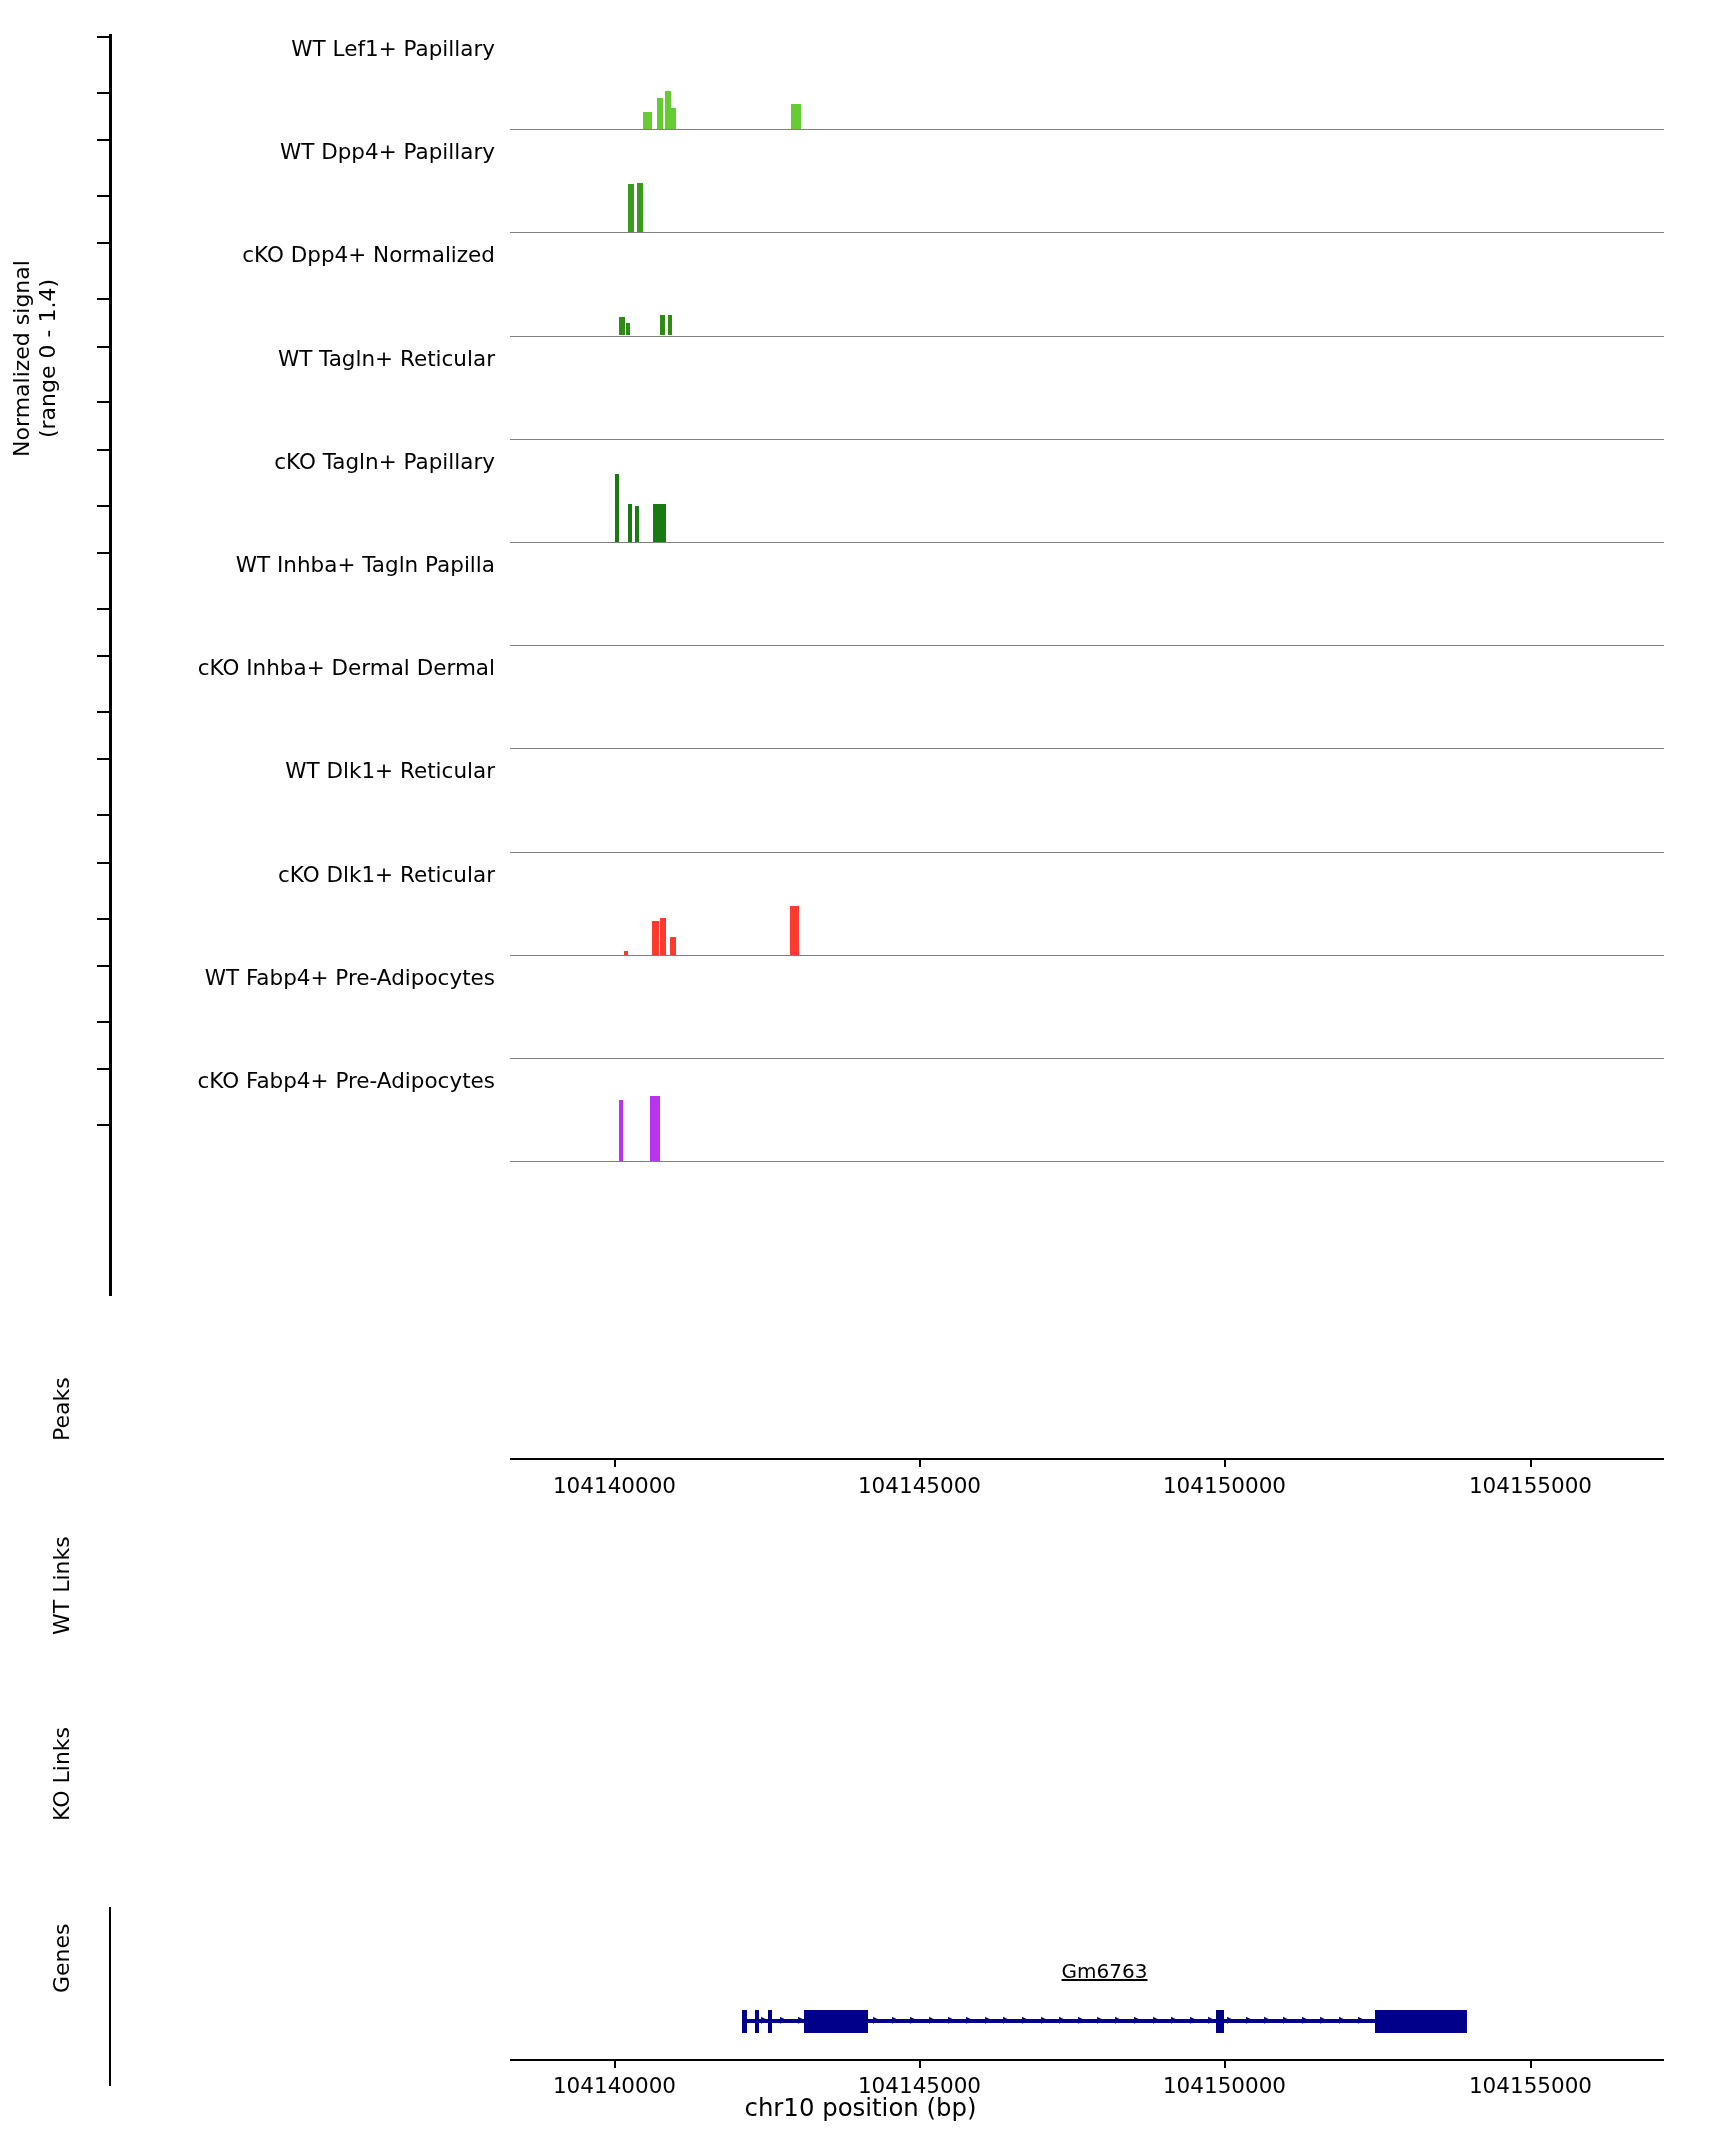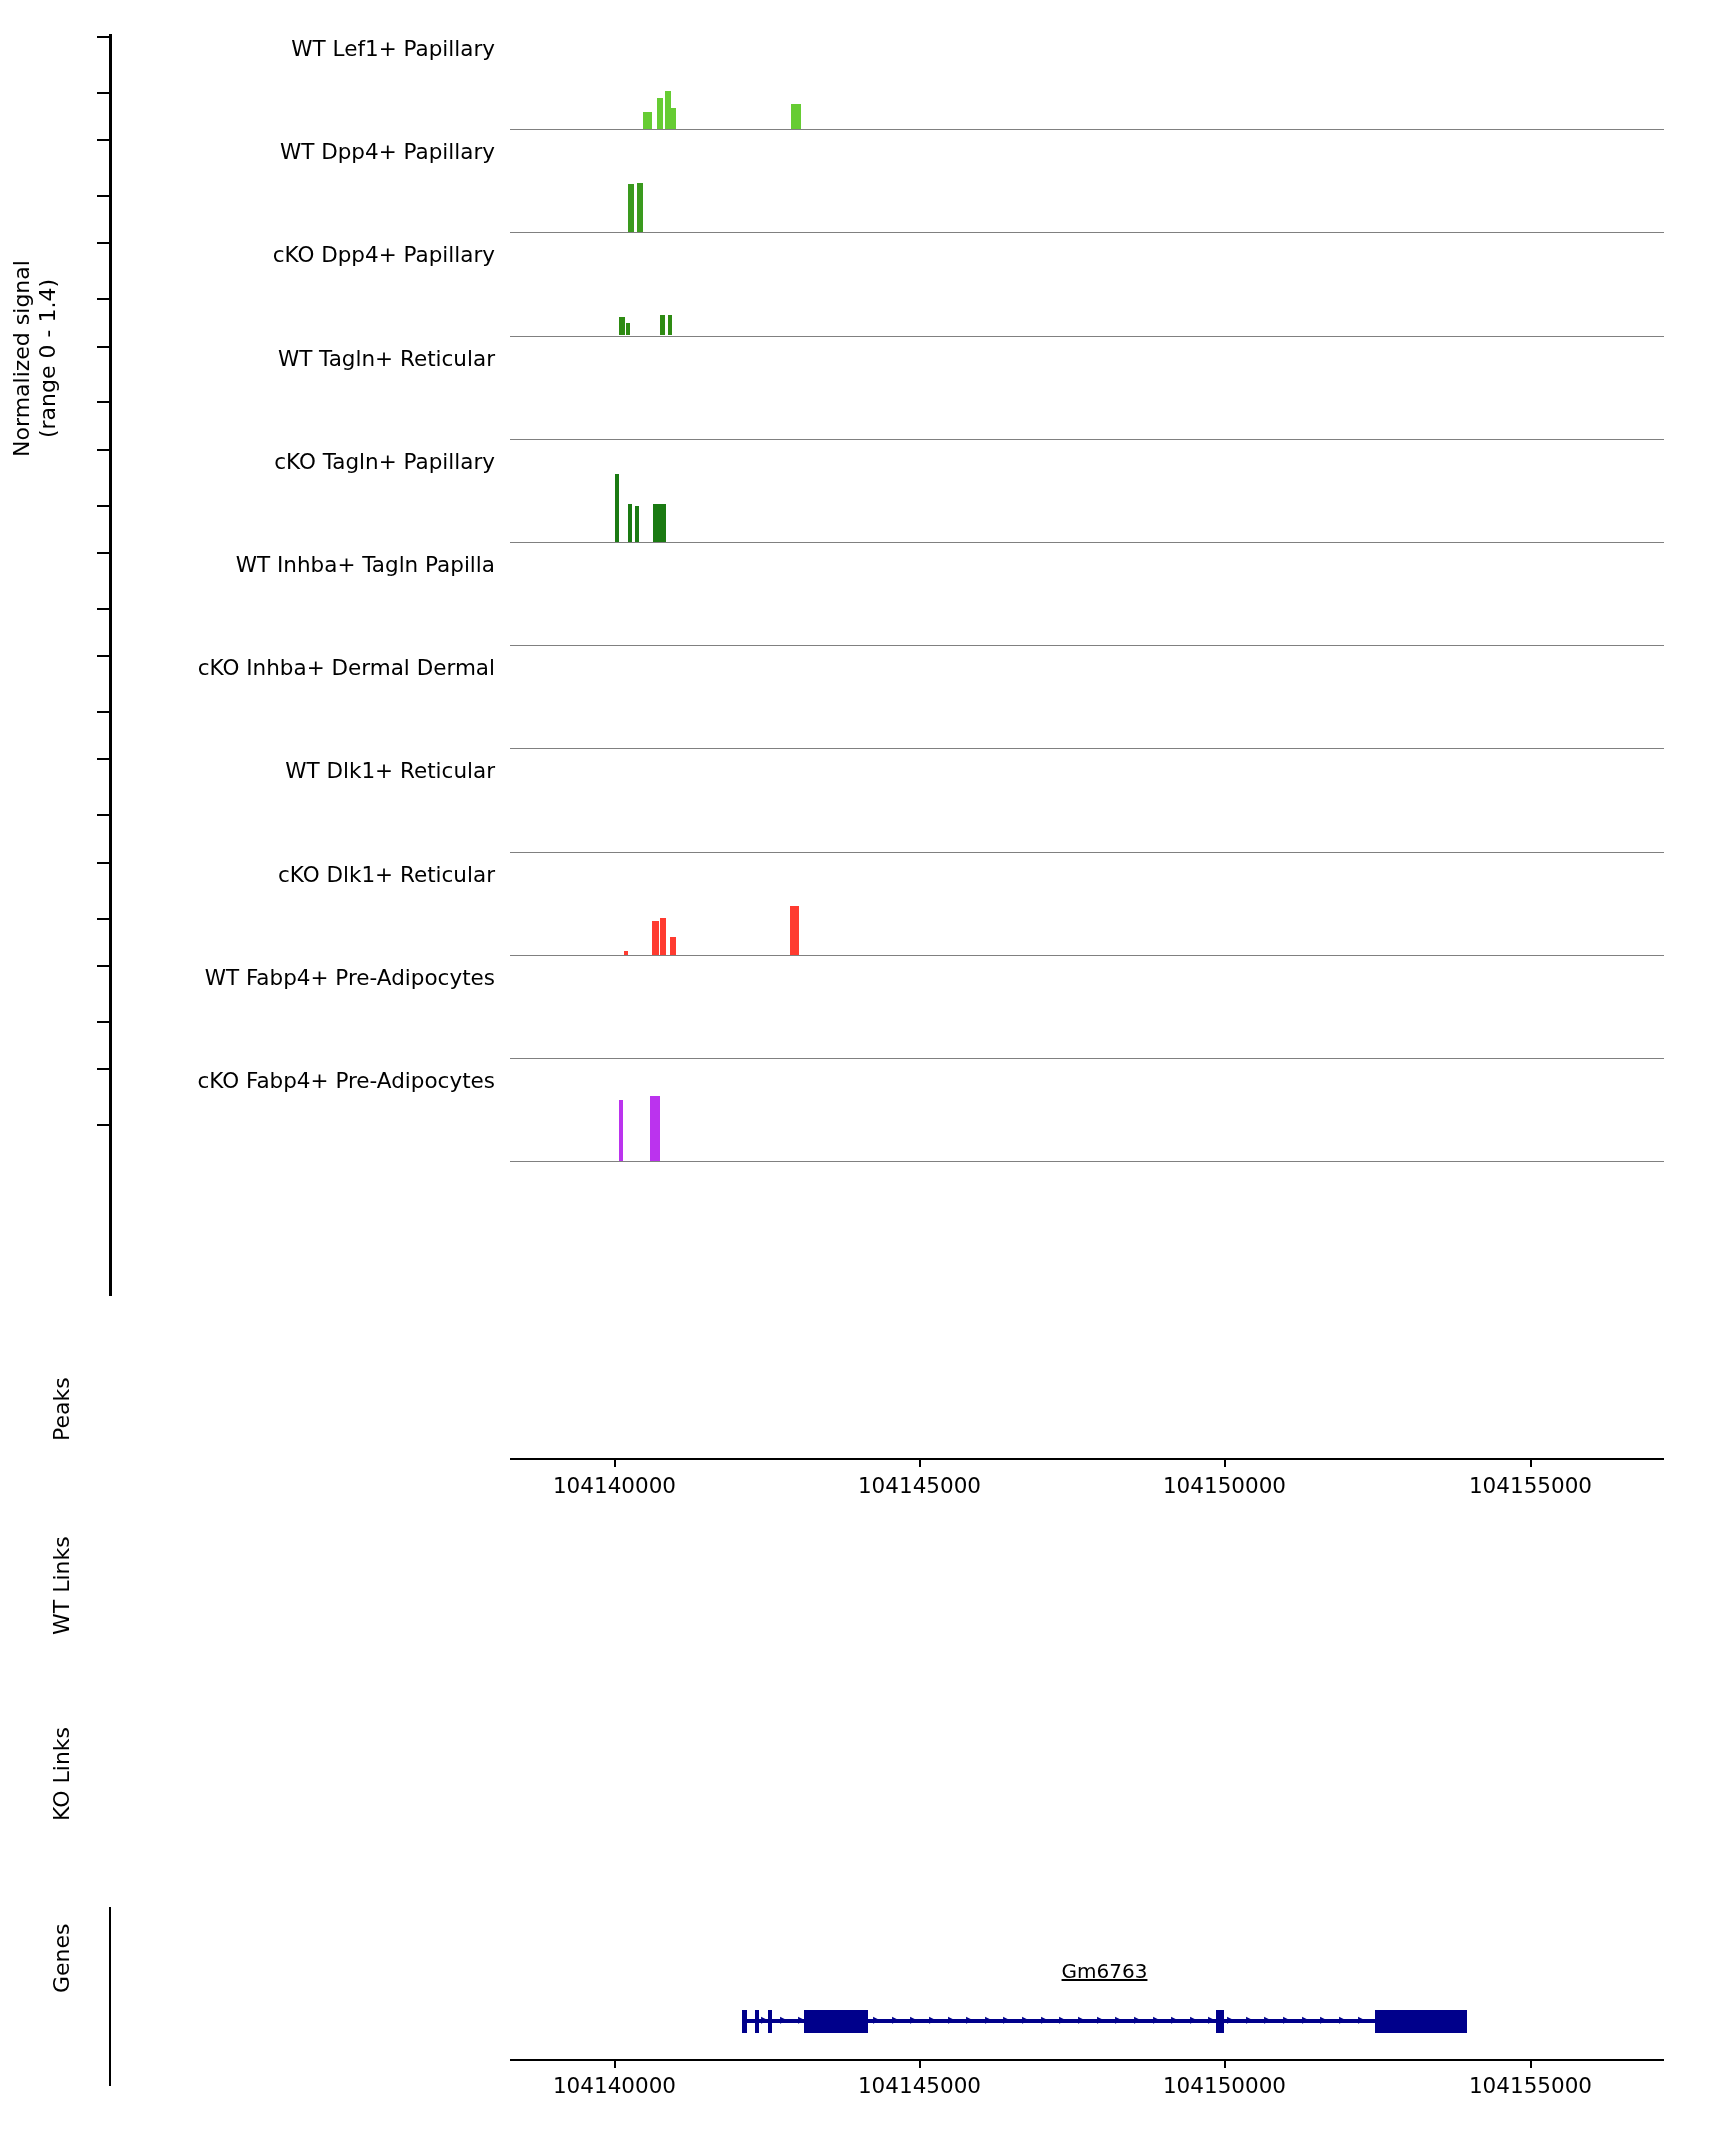--- a/index.html
+++ b/index.html
@@ -165,21 +165,21 @@
       </div>
       <div class="track-row" style="top: 0px;">
         <div class="track-name" style="width: 495px; left: 0px; top: 139px;">WT Dpp4+ Papillary</div>
         <div class="track-baseline" style="left: 510px; top: 232px; width: 1154px;"></div>
         <div class="track-canvas" style="left: 510px; top: 146px; width: 1154px; height: 86px;">
           <div class="peak" style="left: 118px; width: 5.5px; height: 48px; background: rgb(58, 154, 30);"></div>
           <div class="peak" style="left: 127px; width: 5.5px; height: 49px; background: rgb(58, 154, 30);"></div>
         </div>
       </div>
       <div class="track-row" style="top: 0px;">
-        <div class="track-name" style="width: 495px; left: 0px; top: 242px;">cKO Dpp4+ Papillary</div>
+        <div class="track-name" style="width: 495px; left: 0px; top: 242px;">cKO Dpp4+ Normalized</div>
         <div class="track-baseline" style="left: 510px; top: 336px; width: 1154px;"></div>
         <div class="track-canvas" style="left: 510px; top: 249px; width: 1154px; height: 86px;">
           <div class="peak" style="left: 109px; width: 5.5px; height: 18.4px; background: rgb(46, 139, 19);"></div>
           <div class="peak" style="left: 116px; width: 3.7px; height: 12.3px; background: rgb(46, 139, 19);"></div>
           <div class="peak" style="left: 150px; width: 4.9px; height: 19.7px; background: rgb(46, 139, 19);"></div>
           <div class="peak" style="left: 158px; width: 4.3px; height: 20px; background: rgb(46, 139, 19);"></div>
         </div>
       </div>
       <div class="track-row" style="top: 0px;">
         <div class="track-name" style="width: 495px; left: 0px; top: 346px;">WT Tagln+ Reticular</div>
@@ -311,20 +311,21 @@
       <div class="axis-tick" style="left: 614px; top: 2059px; height: 9.3px;"></div>
       <div class="axis-ticklabel" style="left: 507px; width: 215px; top: 2073px;">104140000</div>
       <div class="axis-tick" style="left: 919px; top: 2059px; height: 9.3px;"></div>
       <div class="axis-ticklabel" style="left: 812px; width: 215px; top: 2073px;">104145000</div>
       <div class="axis-tick" style="left: 1224px; top: 2059px; height: 9.3px;"></div>
       <div class="axis-ticklabel" style="left: 1117px; width: 215px; top: 2073px;">104150000</div>
       <div class="axis-tick" style="left: 1530px; top: 2059px; height: 9.3px;"></div>
       <div class="axis-ticklabel" style="left: 1423px; width: 215px; top: 2073px;">104155000</div>
     </div>
 
+  <div class="axis-title" style="top:2093px;">chr10 position (bp)</div>
 
 <div class="spine" style="left: 97px; top: 36px; width: 13px; height: 2.2px;"></div>
     <div class="spine" style="left: 97px; top: 92px; width: 13px; height: 2.2px;"></div>
     <div class="spine" style="left: 97px; top: 139px; width: 13px; height: 2.2px;"></div>
     <div class="spine" style="left: 97px; top: 195px; width: 13px; height: 2.2px;"></div>
     <div class="spine" style="left: 97px; top: 242px; width: 13px; height: 2.2px;"></div>
     <div class="spine" style="left: 97px; top: 298px; width: 13px; height: 2.2px;"></div>
     <div class="spine" style="left: 97px; top: 346px; width: 13px; height: 2.2px;"></div>
     <div class="spine" style="left: 97px; top: 401px; width: 13px; height: 2.2px;"></div>
     <div class="spine" style="left: 97px; top: 449px; width: 13px; height: 2.2px;"></div>

